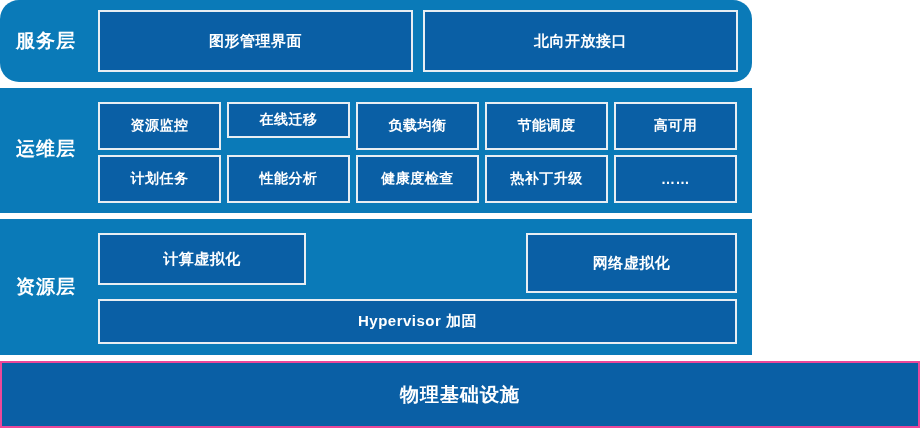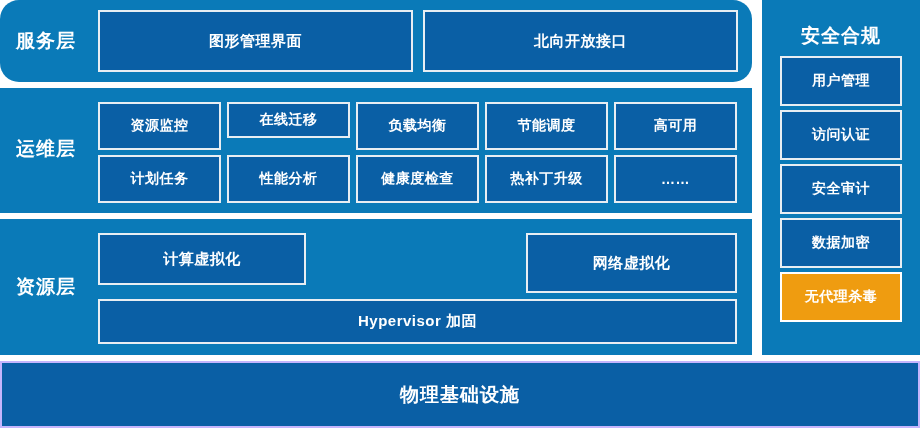--- a/index.html
+++ b/index.html
@@ -111,21 +111,21 @@
   }
 
   
   #infra-bar {
     position: absolute;
     left: 0;
     top: 361px;
     width: 920px;
     height: 67px;
     background: #0a5fa5;
-    border: 2px solid #c4b5fd;
+    border: 2px solid #ec4899;
     box-sizing: border-box;
     display: flex;
     align-items: center;
     justify-content: center;
     color: #ffffff;
     font-weight: bold;
     font-size: 19px;
     letter-spacing: 1px;
   }
 </style>
@@ -158,25 +158,16 @@
 
   <div class="layer" id="resource-layer">
     <div class="layer-title">资源层</div>
 
     <div class="box" style="left:98px;  top:14px; width:208px; height:52px;">计算虚拟化</div>
     <div class="box" style="left:526px; top:14px; width:211px; height:60px;">网络虚拟化</div>
 
     <div class="box" style="left:98px;  top:80px; width:639px; height:45px;">Hypervisor 加固</div>
   </div>
 
-  <div class="layer" id="security-panel">
-    <div id="security-title">安全合规</div>
-
-    <div class="box small" style="left:18px; top:56px;  width:122px; height:50px;">用户管理</div>
-    <div class="box small" style="left:18px; top:110px; width:122px; height:50px;">访问认证</div>
-    <div class="box small" style="left:18px; top:164px; width:122px; height:50px;">安全审计</div>
-    <div class="box small" style="left:18px; top:218px; width:122px; height:50px;">数据加密</div>
-    <div class="box small accent" style="left:18px; top:272px; width:122px; height:50px;">无代理杀毒</div>
-  </div>
 
   <div id="infra-bar">物理基础设施</div>
 
 </div>
 
 </body></html>

